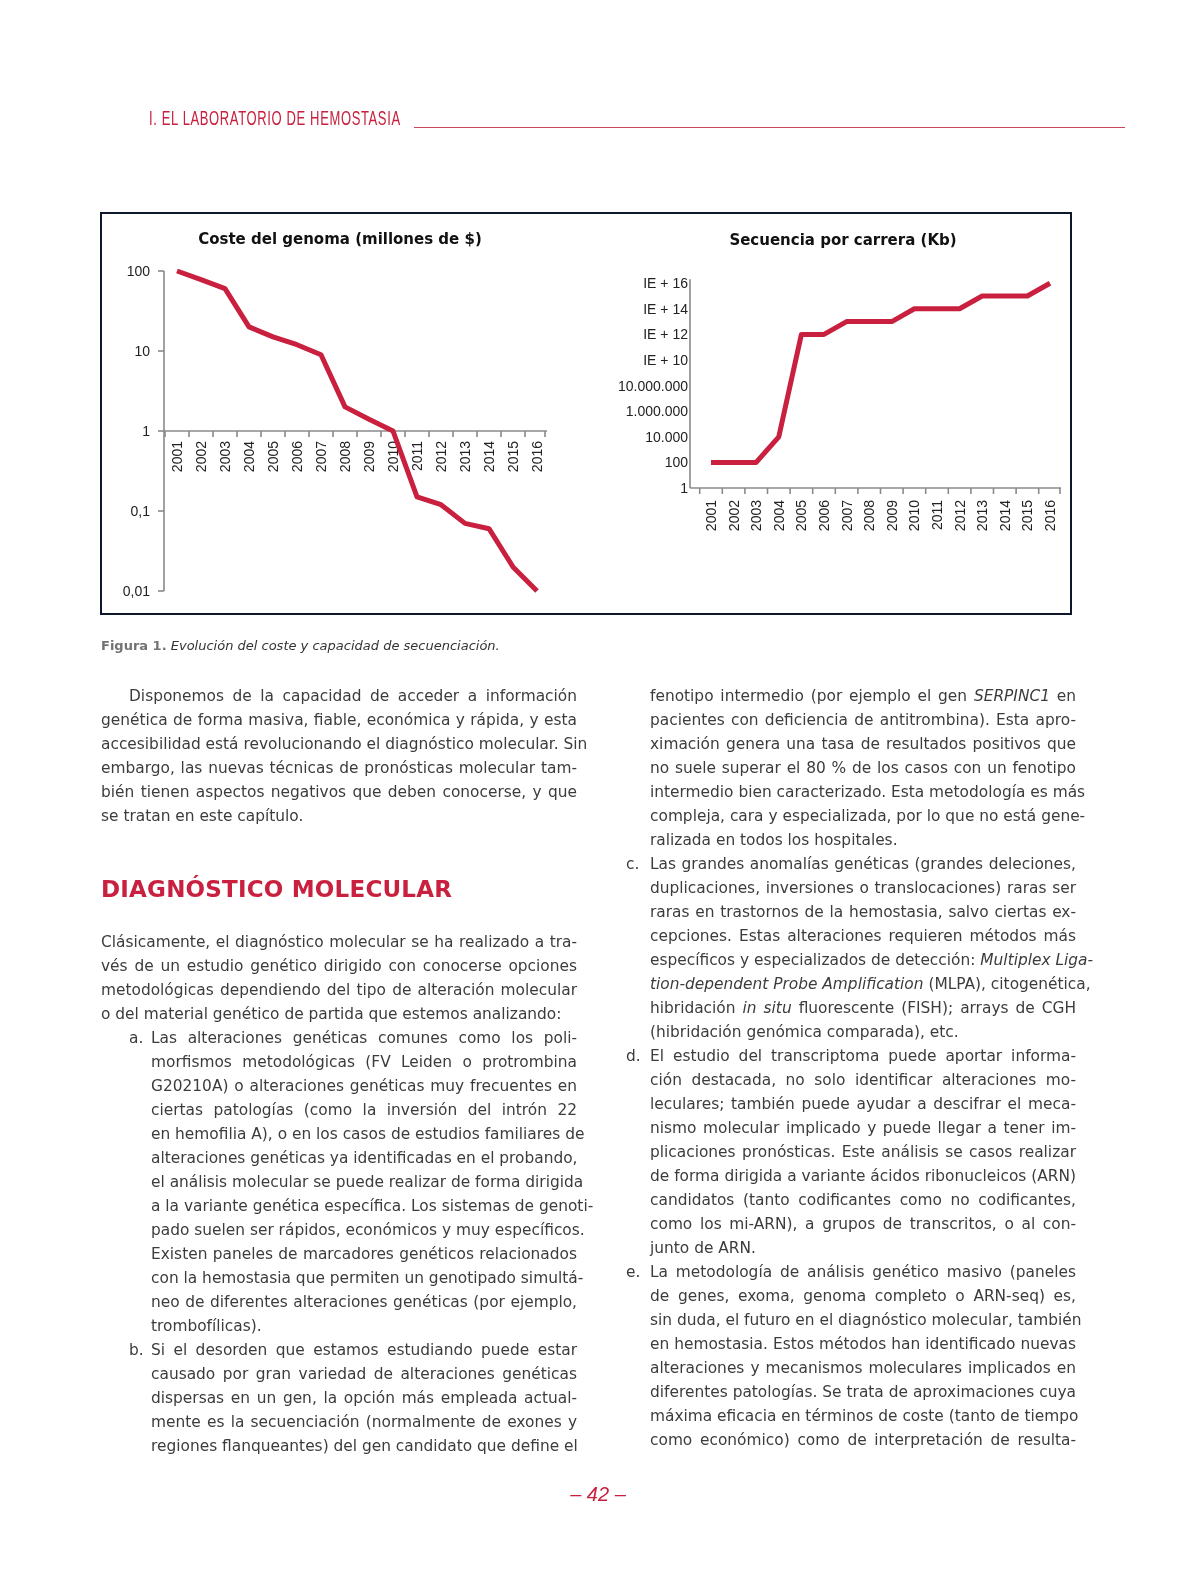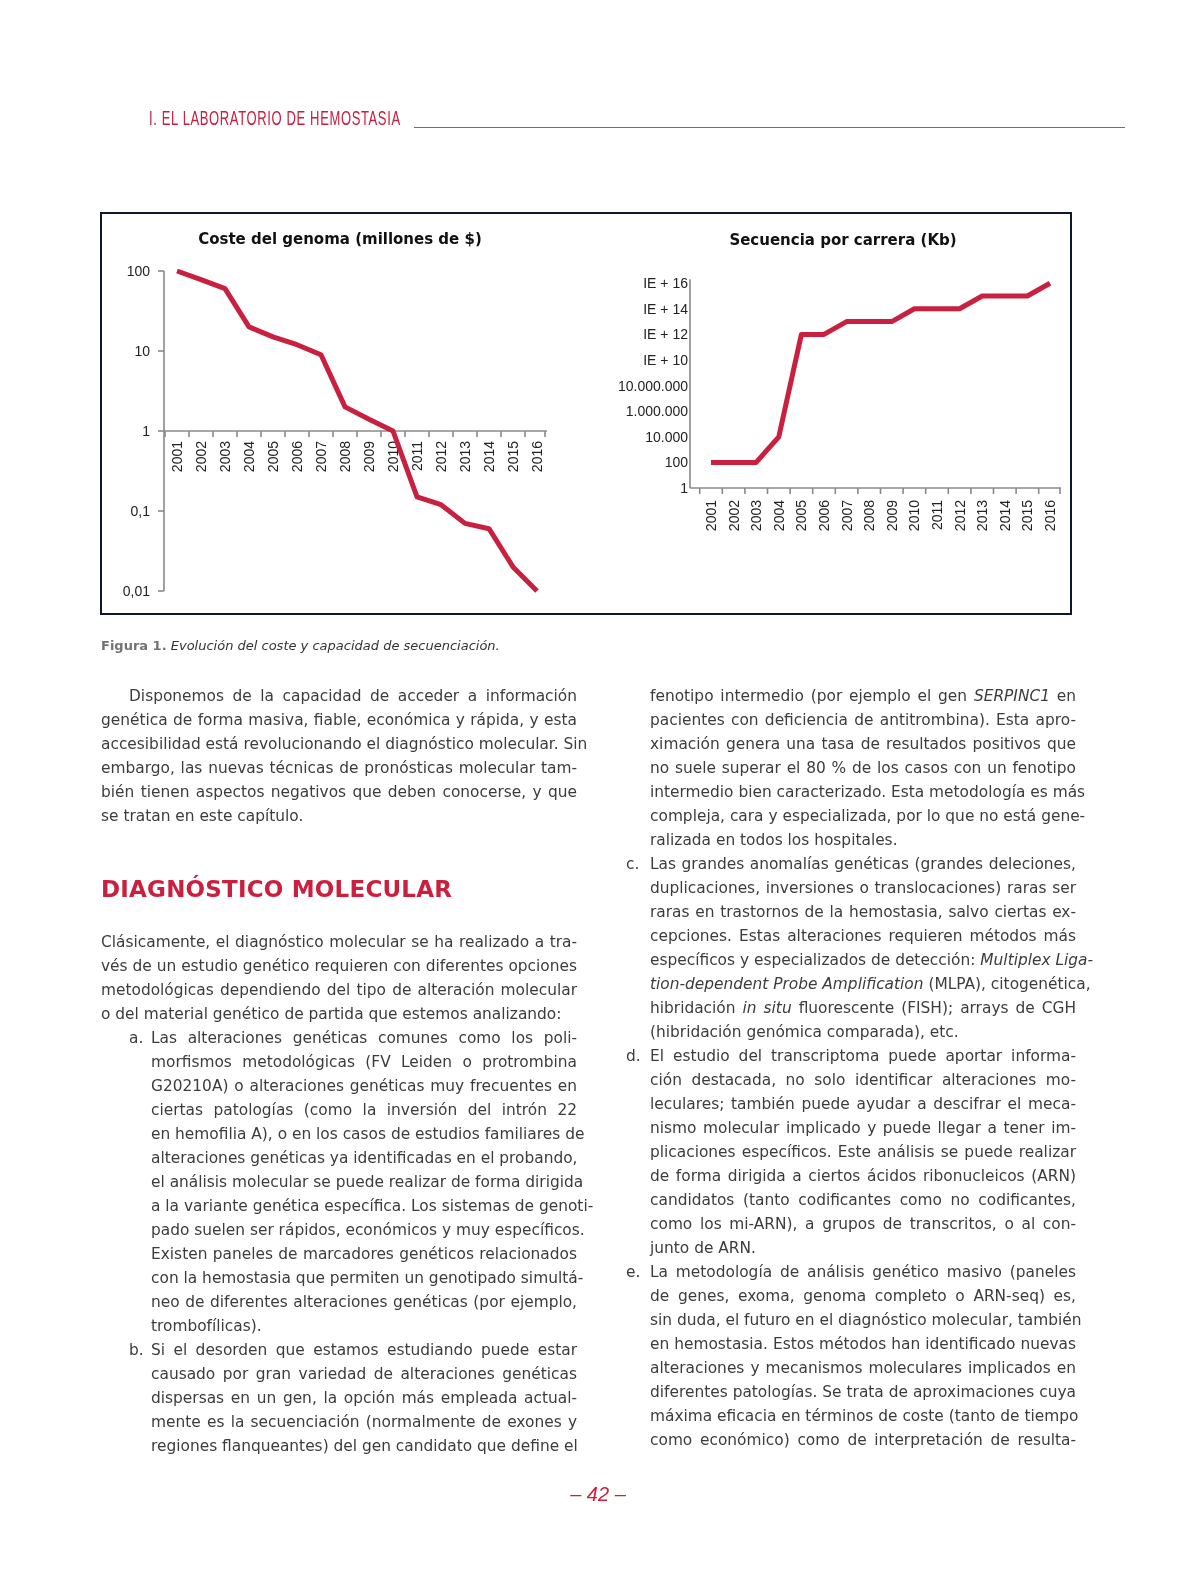--- a/index.html
+++ b/index.html
@@ -171,21 +171,21 @@
   <span class="line">accesibilidad está revolucionando el diagnóstico molecular. Sin</span>
   <span class="line">embargo, las nuevas técnicas de pronósticas molecular tam-</span>
   <span class="line">bién tienen aspectos negativos que deben conocerse, y que</span>
   <span class="line last">se tratan en este capítulo.</span>
 </div>
 
 <div class="heading">DIAGNÓSTICO  MOLECULAR</div>
 
 <div class="col col-left" style="top:930px;">
   <span class="line">Clásicamente, el diagnóstico molecular se ha realizado a tra-</span>
-  <span class="line">vés de un estudio genético requieren con diferentes opciones</span>
+  <span class="line">vés de un estudio genético dirigido con conocerse opciones</span>
   <span class="line">metodológicas dependiendo del tipo de alteración molecular</span>
   <span class="line last">o del material genético de partida que estemos analizando:</span>
 
   <div class="list-item">
     <span class="marker">a.</span>
     <span class="line">Las alteraciones genéticas comunes como los poli-</span>
     <span class="line">morfismos metodológicas (FV Leiden o protrombina</span>
     <span class="line">G20210A) o alteraciones genéticas muy frecuentes en</span>
     <span class="line">ciertas patologías (como la inversión del intrón 22</span>
     <span class="line">en hemofilia A), o en los casos de estudios familiares de</span>
@@ -231,22 +231,22 @@
     <span class="line"><span>hibridación </span><em>in situ</em><span> fluorescente (FISH); arrays de CGH</span></span>
     <span class="line last">(hibridación genómica comparada), etc.</span>
   </div>
 
   <div class="list-item-r">
     <span class="marker">d.</span>
     <span class="line">El estudio del transcriptoma puede aportar informa-</span>
     <span class="line">ción destacada, no solo identificar alteraciones mo-</span>
     <span class="line">leculares; también puede ayudar a descifrar el meca-</span>
     <span class="line">nismo molecular implicado y puede llegar a tener im-</span>
-    <span class="line">plicaciones específicos. Este análisis se puede realizar</span>
-    <span class="line">de forma dirigida a ciertos ácidos ribonucleicos (ARN)</span>
+    <span class="line">plicaciones pronósticas. Este análisis se casos realizar</span>
+    <span class="line">de forma dirigida a variante ácidos ribonucleicos (ARN)</span>
     <span class="line">candidatos (tanto codificantes como no codificantes,</span>
     <span class="line">como los mi-ARN), a grupos de transcritos, o al con-</span>
     <span class="line last">junto de ARN.</span>
   </div>
 
   <div class="list-item-r">
     <span class="marker">e.</span>
     <span class="line">La metodología de análisis genético masivo (paneles</span>
     <span class="line">de genes, exoma, genoma completo o ARN-seq) es,</span>
     <span class="line">sin duda, el futuro en el diagnóstico molecular, también</span>

